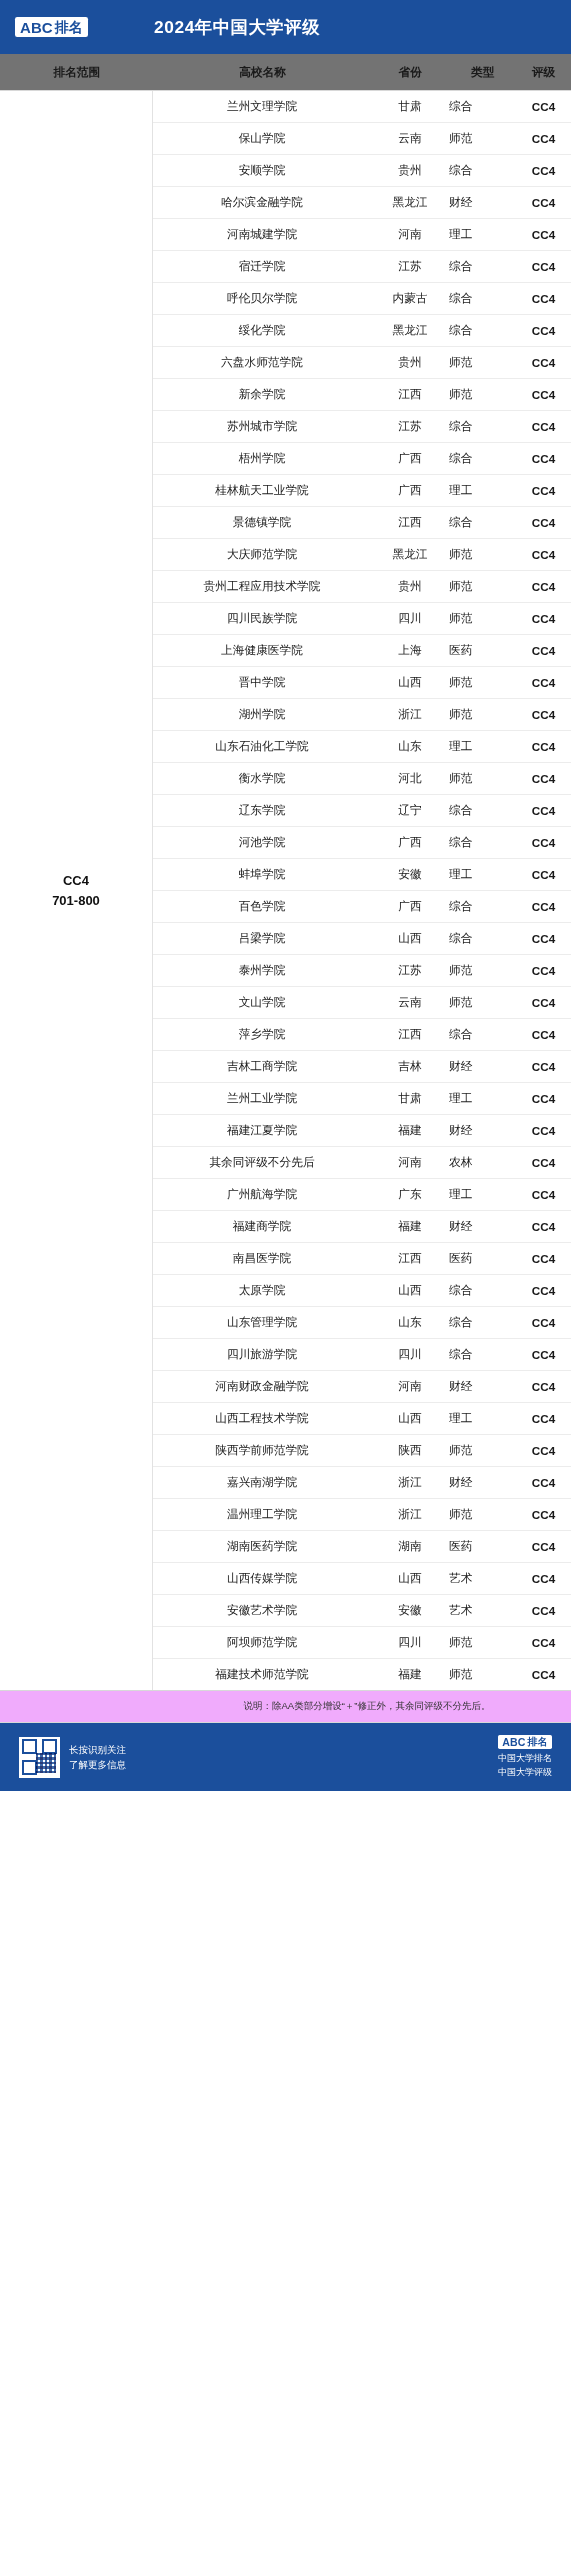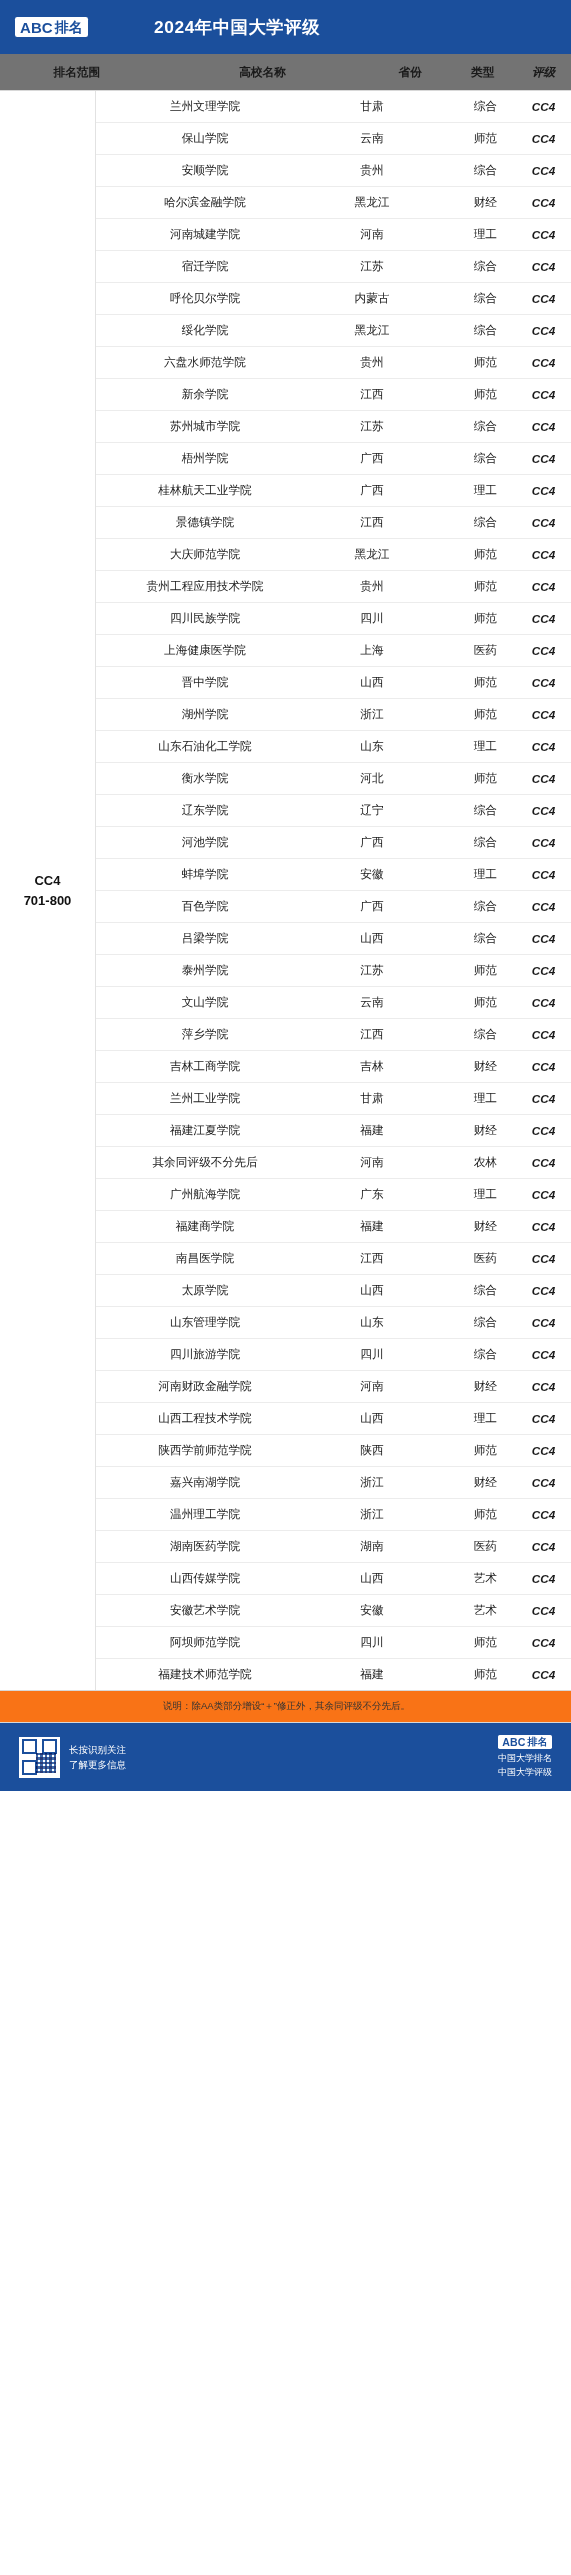--- a/index.html
+++ b/index.html
@@ -71,21 +71,21 @@
     background: #737373;
     border-bottom: 0.6px solid #d8d8d8;
     font-size: 11.7px;
     font-weight: bold;
     color: #1a1a1a;
   }
   .c-range  { width: 154px; text-align: center; }
   .c-name   { width: 218px; text-align: center; }
   .c-prov   { width: 78px; text-align: center; }
   .c-type   { width: 67px; text-align: center; }
-  .c-grade  { width: 55px;  text-align: center; font-style: italic; }
+  .c-grade  { width: 55px;  text-align: center; }
 
   
   .body-wrap {
     display: flex;
     border-bottom: 0.6px solid #d8d8d8;
   }
   .rangecell {
     width: 154px;
     border-right: 0.6px solid #e2e2e2;
     display: flex;
@@ -100,35 +100,35 @@
   .rows {
     flex: 1;
   }
   .row {
     display: flex;
     align-items: center;
     height: 31px;
     border-bottom: 0.6px solid #ececec;
     font-size: 11.7px;
     color: #1a1a1a;
-    gap: 19px;
   }
   .row:last-child { border-bottom: none; }
   .row .c-name  { width: 218px; text-align: center; }
   .row .c-prov  { width: 78px; text-align: center; }
-  .row .c-type  { width: 67px; text-align: right; }
+  .row .c-type  { width: 67px; text-align: left; }
   .row .c-grade { width: 55px;  text-align: center; font-weight: bold; }
 
   
   .note {
-    background: #f97316;
+    background: #f0abfc;
     font-size: 9.5px;
     color: #333333;
     padding: 9px 0 9px 163px;
     border-bottom: 0.6px solid #d8d8d8;
+    text-align: center;
   }
 
   
   .footer {
     display: flex;
     align-items: center;
     height: 68px;
     background: #1b4f9c;
     color: #ffffff;
     box-sizing: border-box;

